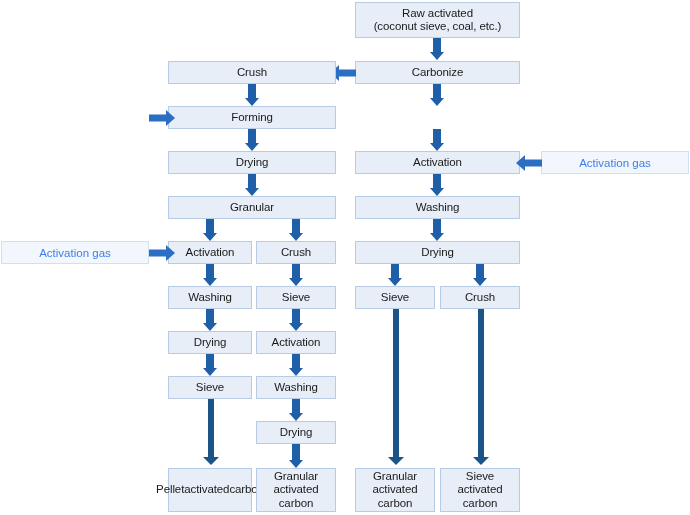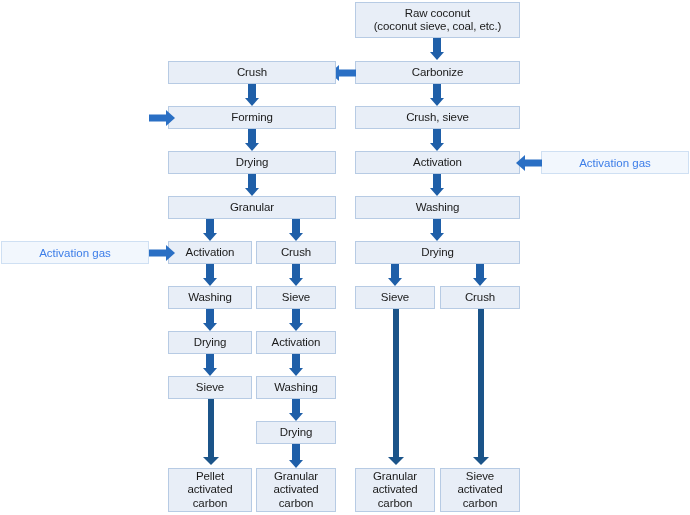--- a/index.html
+++ b/index.html
@@ -113,21 +113,21 @@
     border-bottom: 8px solid transparent;
     border-left: 9px solid #2a6fc4;
   }
 </style>
 </head>
 <body>
 
 <div id="canvas">
 
   <div class="box multi" style="left:355px; top:2px; width:165px; height:36px; flex-direction:column;">
-    <span>Raw coconut</span>
+    <span>Raw activated</span>
     <span>(coconut sieve, coal, etc.)</span>
   </div>
 
   <div class="adown" style="left:430px; top:38px; width:14px; height:22px;">
     <div class="shaft" style="width:8px; height:14px;"></div>
     <div class="head" style="top:14px;"></div>
   </div>
 
   <div class="box" style="left:355px; top:61px; width:165px; height:23px;">
     <span>Carbonize</span>
@@ -136,23 +136,20 @@
   <div class="aleft" style="left:330px; top:64px; width:26px; height:17px;">
     <div class="shaft" style="width:18px; height:7px;"></div>
     <div class="head"></div>
   </div>
 
   <div class="adown" style="left:430px; top:84px; width:14px; height:22px;">
     <div class="shaft" style="width:8px; height:14px;"></div>
     <div class="head" style="top:14px;"></div>
   </div>
 
-  <div class="box" style="left:355px; top:106px; width:165px; height:23px;">
-    <span>Crush, sieve</span>
-  </div>
 
   <div class="adown" style="left:430px; top:129px; width:14px; height:22px;">
     <div class="shaft" style="width:8px; height:14px;"></div>
     <div class="head" style="top:14px;"></div>
   </div>
 
   <div class="box" style="left:355px; top:151px; width:165px; height:23px;">
     <span>Activation</span>
   </div>
 
@@ -300,21 +297,21 @@
   </div>
   <div class="box" style="left:168px; top:376px; width:84px; height:23px;">
     <span>Sieve</span>
   </div>
 
   <div class="adown long" style="left:203px; top:399px; width:16px; height:69px;">
     <div class="shaft" style="height:58px;"></div>
     <div class="head" style="top:58px;"></div>
   </div>
 
-  <div class="box multi" style="left:168px; top:468px; width:84px; height:44px; flex-direction:column;">
+  <div class="box multi" style="left:168px; top:468px; width:84px; height:44px; flex-direction:row;">
     <span>Pellet</span>
     <span>activated</span>
     <span>carbon</span>
   </div>
 
   <div class="adown" style="left:289px; top:264px; width:14px; height:22px;">
     <div class="shaft" style="width:8px; height:14px;"></div>
     <div class="head" style="top:14px;"></div>
   </div>
   <div class="box" style="left:256px; top:286px; width:80px; height:23px;">

